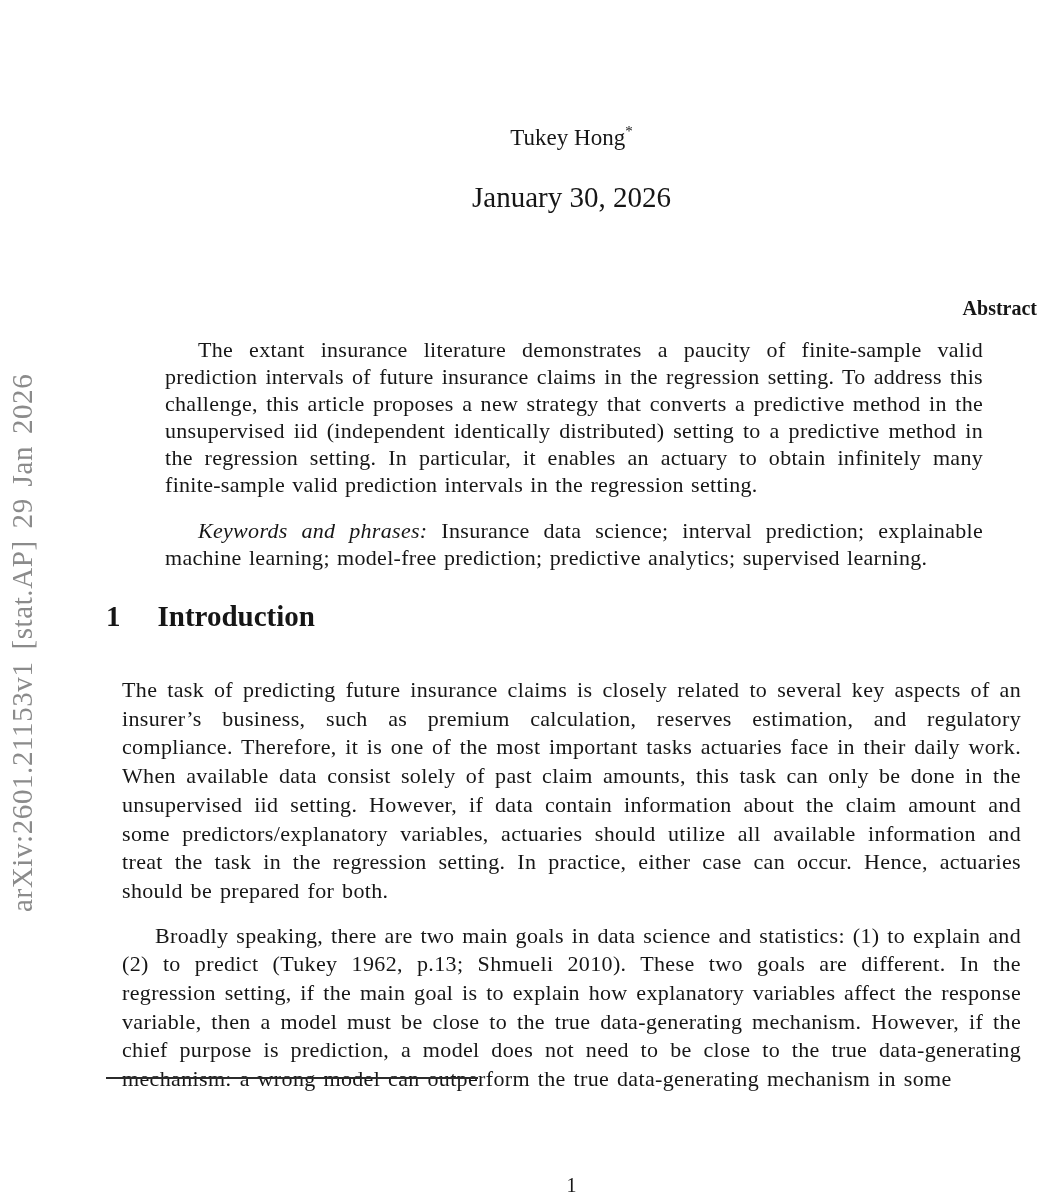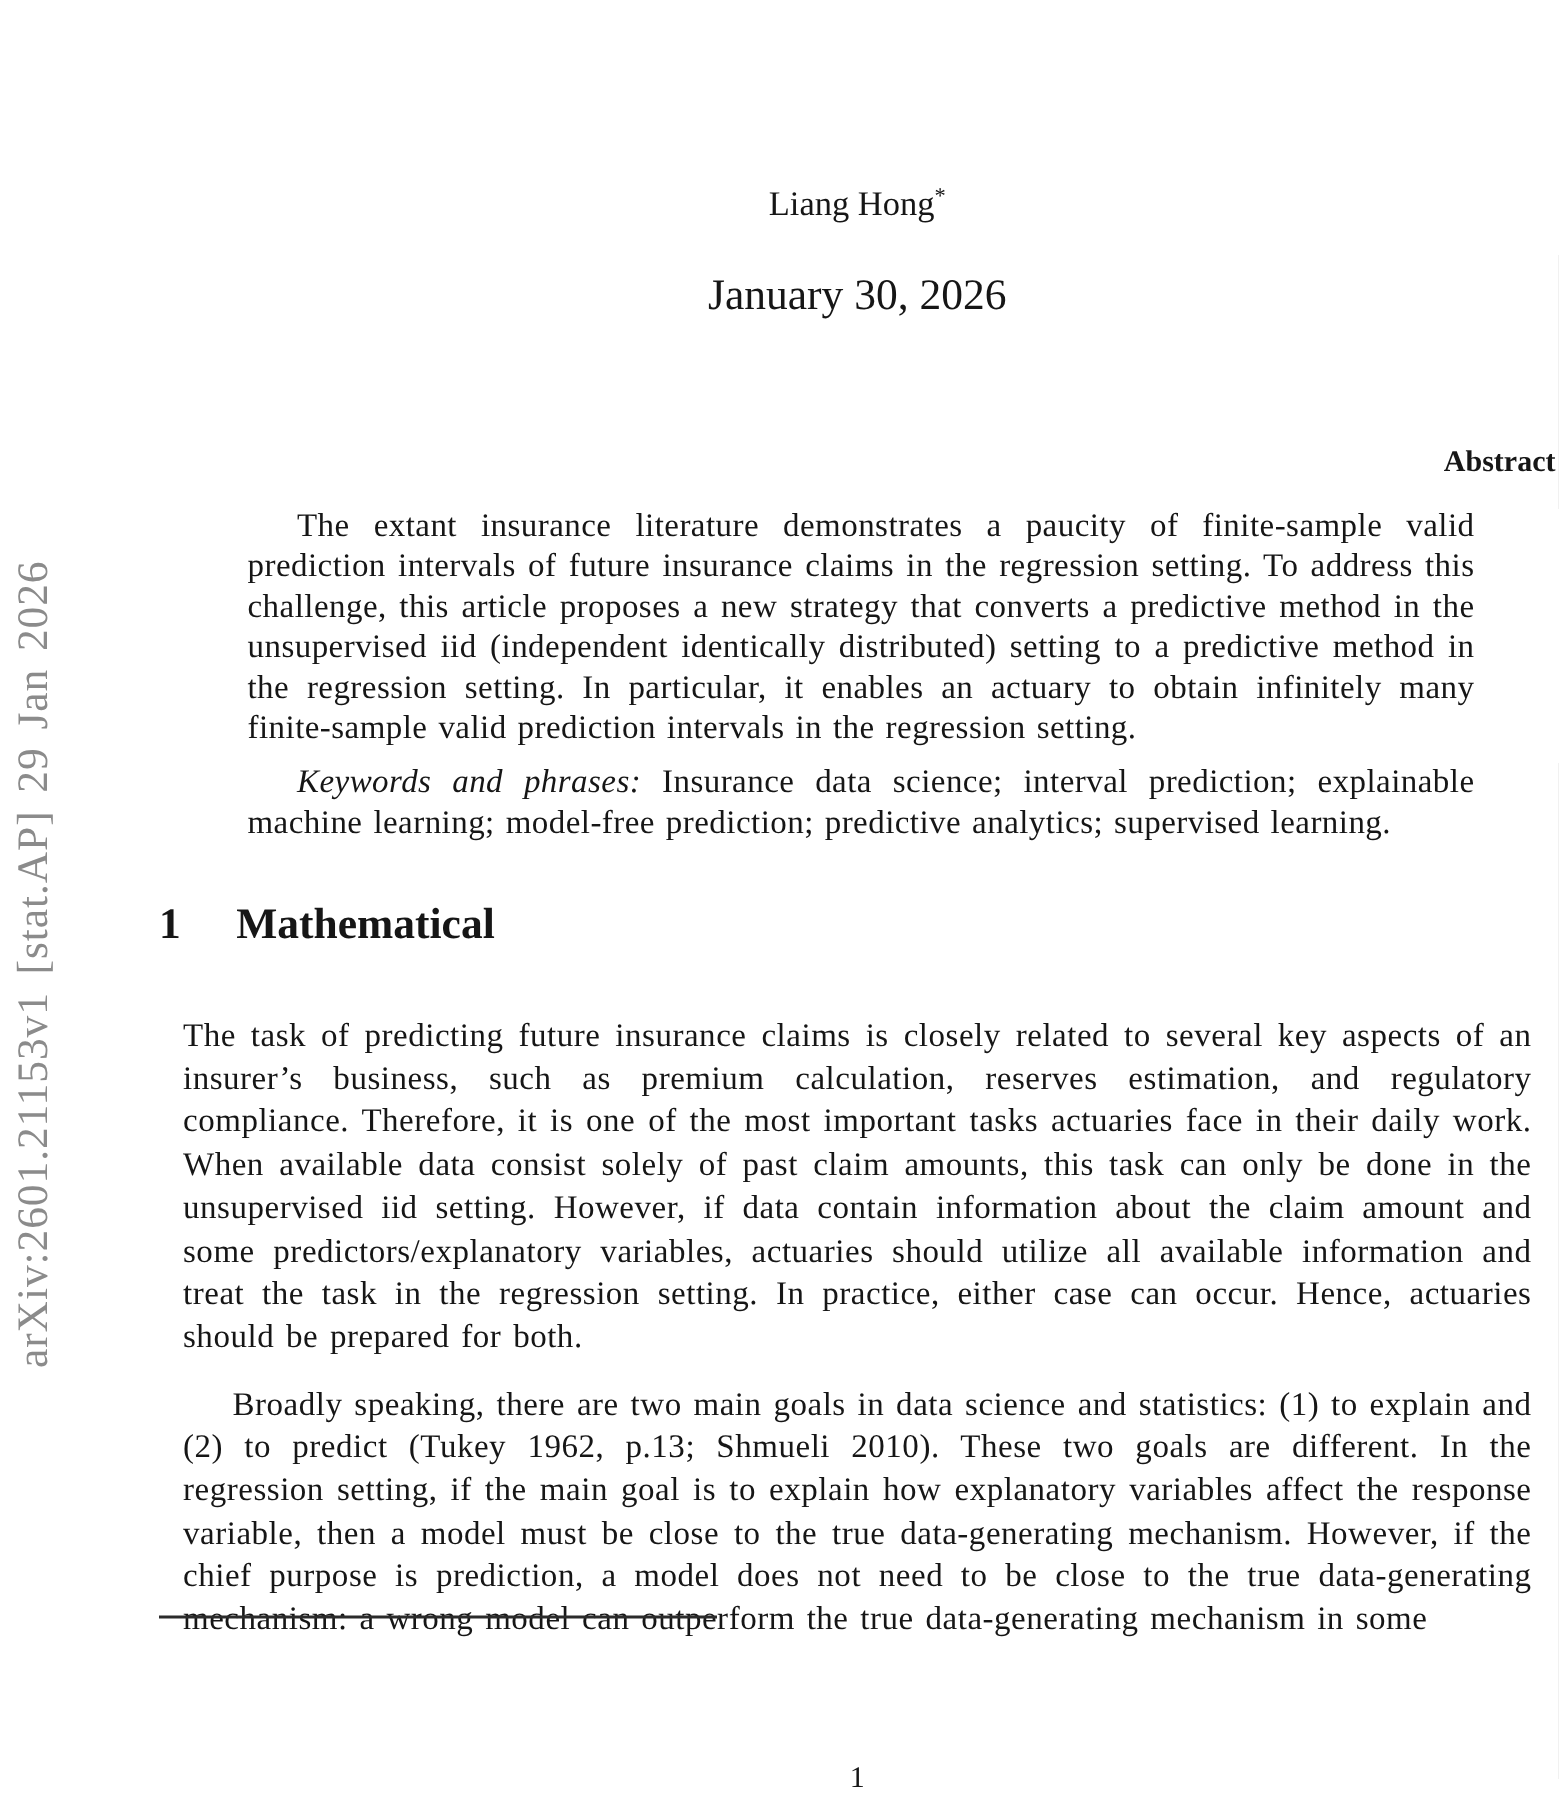--- a/index.html
+++ b/index.html
@@ -65,21 +65,21 @@
     top: 336px;
     left: 165px;
     width: 818px;
     font-size: 22px;
     line-height: 27px;
     text-align: justify;
     letter-spacing: 0.3px;
     word-spacing: 1.5px;
   }
   .abstract-block p { margin: 0; text-indent: 33px; }
-  .abstract-block p.keywords { margin-top: 9px; }
+  .abstract-block p.keywords { margin-top: 19px; }
   .keywords-label { font-style: italic; }
   .section-heading {
     position: absolute;
     top: 600px;
     left: 106px;
     width: 931px;
     font-weight: bold;
     font-size: 29px;
     display: flex;
   }
@@ -127,34 +127,34 @@
   }
 </style>
 </head>
 <body>
 
 <div class="page">
 
   <div class="arxiv-watermark">arXiv:2601.21153v1  [stat.AP]  29 Jan 2026</div>
 
 
-  <div class="author-line"><span>Liang Hong</span><sup>*</sup></div>
+  <div class="author-line"><span>Tukey Hong</span><sup>*</sup></div>
 
   <div class="date-line">January 30, 2026</div>
 
   <div class="abstract-heading">Abstract</div>
 
   <div class="abstract-block">
     <p>The extant insurance literature demonstrates a paucity of finite-sample valid prediction intervals of future insurance claims in the regression setting. To address this challenge, this article proposes a new strategy that converts a predictive method in the unsupervised iid (independent identically distributed) setting to a predictive method in the regression setting. In particular, it enables an actuary to obtain infinitely many finite-sample valid prediction intervals in the regression setting.</p>
     <p class="keywords"><span class="keywords-label">Keywords and phrases: </span><span>Insurance data science; interval prediction; explainable machine learning; model-free prediction; predictive analytics; supervised learning.</span></p>
   </div>
 
   <div class="section-heading">
     <span class="section-number">1</span>
-    <span>Mathematical</span>
+    <span>Introduction</span>
   </div>
 
   <div class="body-block">
     <p>The task of predicting future insurance claims is closely related to several key aspects of an insurer’s business, such as premium calculation, reserves estimation, and regulatory compliance. Therefore, it is one of the most important tasks actuaries face in their daily work. When available data consist solely of past claim amounts, this task can only be done in the unsupervised iid setting. However, if data contain information about the claim amount and some predictors/explanatory variables, actuaries should utilize all available information and treat the task in the regression setting. In practice, either case can occur. Hence, actuaries should be prepared for both.</p>
     <p class="indented">Broadly speaking, there are two main goals in data science and statistics: (1) to explain and (2) to predict (Tukey 1962, p.13; Shmueli 2010). These two goals are different. In the regression setting, if the main goal is to explain how explanatory variables affect the response variable, then a model must be close to the true data-generating mechanism. However, if the chief purpose is prediction, a model does not need to be close to the true data-generating mechanism: a wrong model can outperform the true data-generating mechanism in some</p>
   </div>
 
   <div class="footnote-rule"></div>
 
 

